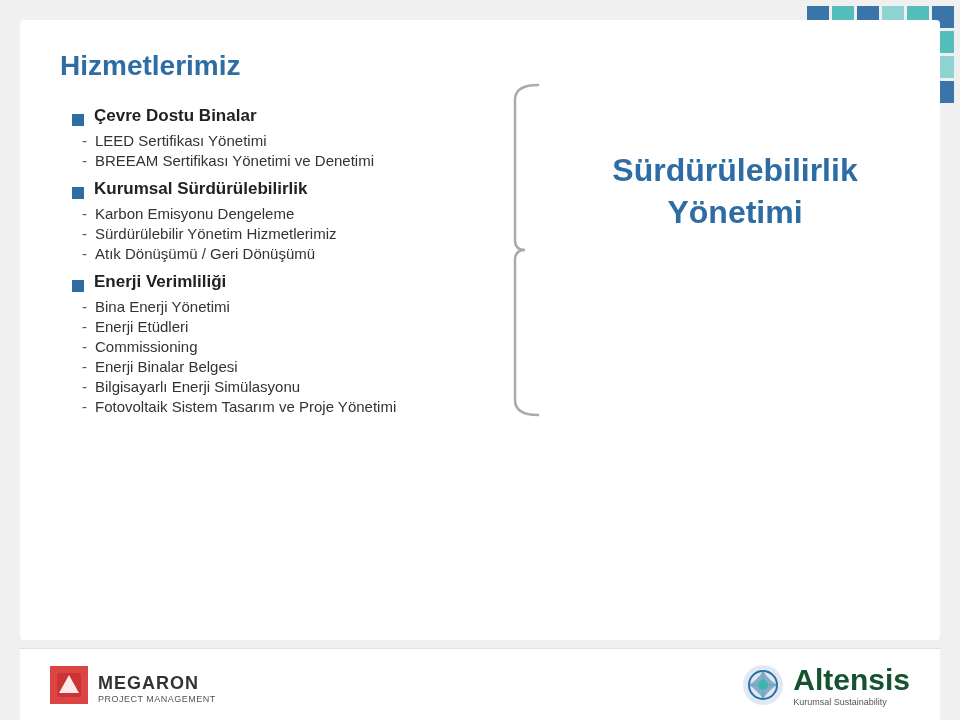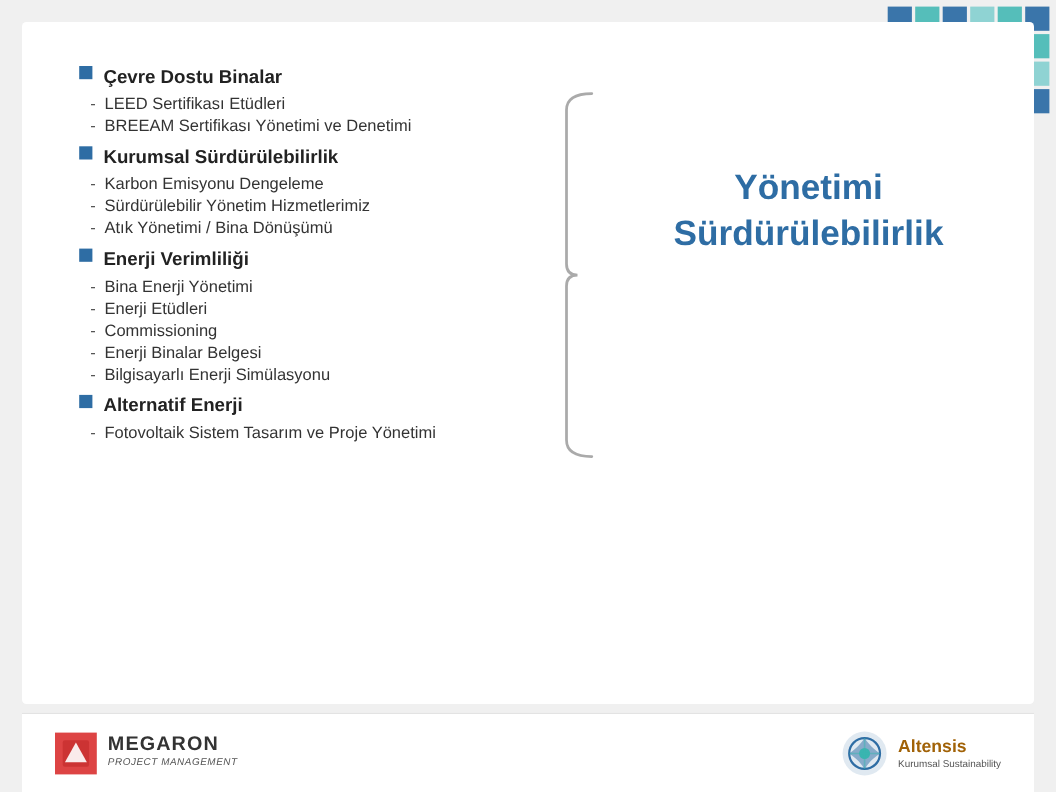--- a/index.html
+++ b/index.html
@@ -36,21 +36,21 @@
     .page-title {
       font-size: 28px;
       font-weight: bold;
       color: #2e6da4;
       margin-bottom: 24px;
     }
 
     
     .section-header {
       display: flex;
-      align-items: flex-start;
+      align-items: flex-end;
       margin-bottom: 6px;
       margin-top: 10px;
       padding-left: 12px;
     }
 
     .blue-bullet {
       width: 12px;
       height: 12px;
       background: #2e6da4;
       margin-right: 10px;
@@ -89,21 +89,21 @@
       display: flex;
       align-items: center;
       justify-content: space-between;
       padding: 0 30px;
       border-top: 1px solid #e0e0e0;
     }
 
     
     .megaron-logo {
       display: flex;
-      align-items: flex-start;
+      align-items: flex-end;
     }
 
     .megaron-square {
       width: 38px;
       height: 38px;
       background: #d44;
       margin-right: 10px;
       display: flex;
       align-items: center;
       justify-content: center;
@@ -123,44 +123,43 @@
       font-size: 18px;
       font-weight: bold;
       color: #333;
       letter-spacing: 1px;
     }
 
     .megaron-sub {
       font-size: 9px;
       color: #555;
       letter-spacing: 0.5px;
-      font-style: italic;
     }
 
     
     .altensis-logo {
       display: flex;
       align-items: center;
     }
 
     .altensis-icon {
       width: 44px;
       height: 44px;
       margin-right: 8px;
     }
 
     .altensis-text-block {
       display: flex;
       flex-direction: column;
     }
 
     .altensis-name {
-      font-size: 16px;
+      font-size: 30px;
       font-weight: bold;
-      color: #a16207;
+      color: #14532d;
     }
 
     .altensis-sub {
       font-size: 9px;
       color: #555;
     }
 
     
     .deco-grid {
       position: absolute;
@@ -206,49 +205,50 @@
     <div class="deco-cell" style="background: rgb(126, 206, 206);"></div>
     <div class="deco-cell" style="background: rgb(26, 95, 158);"></div>
     <div class="deco-cell" style="background: rgb(58, 181, 176);"></div>
     <div class="deco-cell" style="background: rgb(26, 95, 158);"></div>
   </div>
 
 <div class="main-content">
 
   <div class="left-column">
 
+    <h1 class="page-title">Hizmetlerimiz</h1>
 
     <div class="section-header">
       <div class="blue-bullet"></div>
       <span class="section-title">Çevre Dostu Binalar</span>
     </div>
     <div class="sub-item">
       <span class="dash">-</span>
-      <span>LEED Sertifikası Etüdleri</span>
+      <span>LEED Sertifikası Yönetimi</span>
     </div>
     <div class="sub-item">
       <span class="dash">-</span>
       <span>BREEAM Sertifikası Yönetimi ve Denetimi</span>
     </div>
 
     <div class="section-header">
       <div class="blue-bullet"></div>
       <span class="section-title">Kurumsal Sürdürülebilirlik</span>
     </div>
     <div class="sub-item">
       <span class="dash">-</span>
       <span>Karbon Emisyonu Dengeleme</span>
     </div>
     <div class="sub-item">
       <span class="dash">-</span>
       <span>Sürdürülebilir Yönetim Hizmetlerimiz</span>
     </div>
     <div class="sub-item">
       <span class="dash">-</span>
-      <span>Atık Yönetimi / Bina Dönüşümü</span>
+      <span>Atık Dönüşümü / Geri Dönüşümü</span>
     </div>
 
     <div class="section-header">
       <div class="blue-bullet"></div>
       <span class="section-title">Enerji Verimliliği</span>
     </div>
     <div class="sub-item">
       <span class="dash">-</span>
       <span>Bina Enerji Yönetimi</span>
     </div>
@@ -262,38 +262,34 @@
     </div>
     <div class="sub-item">
       <span class="dash">-</span>
       <span>Enerji Binalar Belgesi</span>
     </div>
     <div class="sub-item">
       <span class="dash">-</span>
       <span>Bilgisayarlı Enerji Simülasyonu</span>
     </div>
 
-    <div class="section-header">
-      <div class="blue-bullet"></div>
-      <span class="section-title">Alternatif Enerji</span>
-    </div>
     <div class="sub-item">
       <span class="dash">-</span>
       <span>Fotovoltaik Sistem Tasarım ve Proje Yönetimi</span>
     </div>
 
   </div>
 
   <svg style="position:absolute; left:490px; top:60px; width:30px; height:340px;" viewBox="0 0 30 340" fill="none">
     <path d="M28 5 Q5 5 5 20 L5 160 Q5 170 15 170 Q5 170 5 180 L5 320 Q5 335 28 335" stroke="#aaa" stroke-width="2.5" fill="none" stroke-linecap="round"></path>
   </svg>
 
   <div style="position:absolute; left:530px; top:130px; right:20px; text-align:center;">
+    <div style="font-size:32px; font-weight:bold; color:#2e6da4; line-height:1.3;">Sürdürülebilirlik</div>
     <div style="font-size:32px; font-weight:bold; color:#2e6da4; line-height:1.3;">Yönetimi</div>
-    <div style="font-size:32px; font-weight:bold; color:#2e6da4; line-height:1.3;">Sürdürülebilirlik</div>
   </div>
 
 </div>
 
 <div class="footer">
 
   <div class="megaron-logo">
     <div class="megaron-square">
       <svg viewBox="0 0 28 28">
         <rect x="2" y="2" width="24" height="24" fill="#cc3333" rx="2"></rect>

